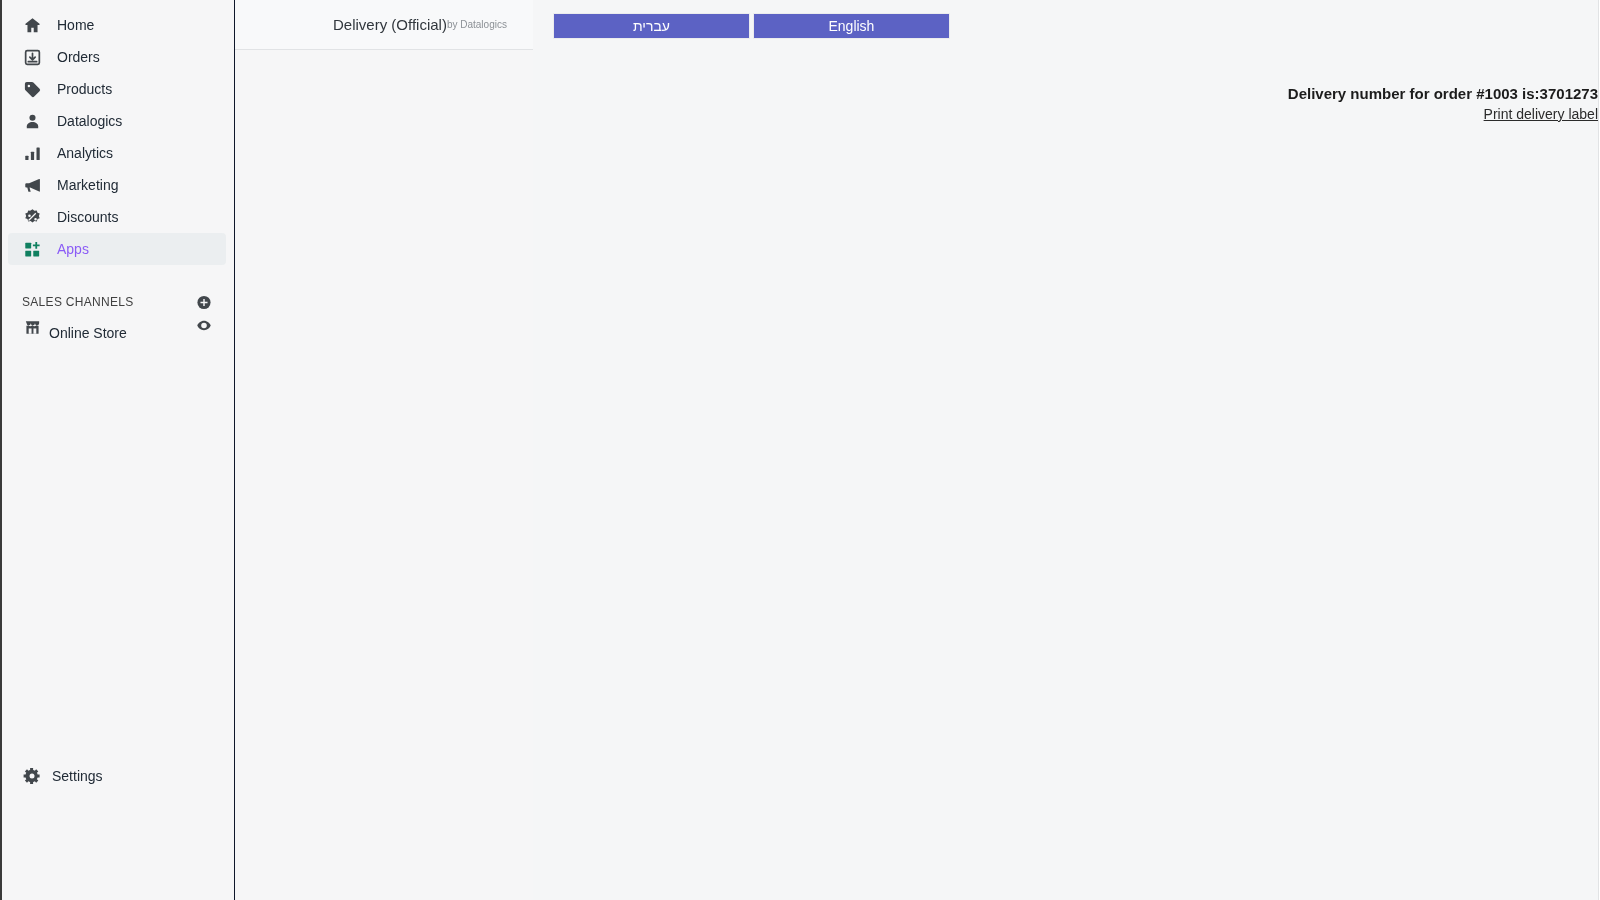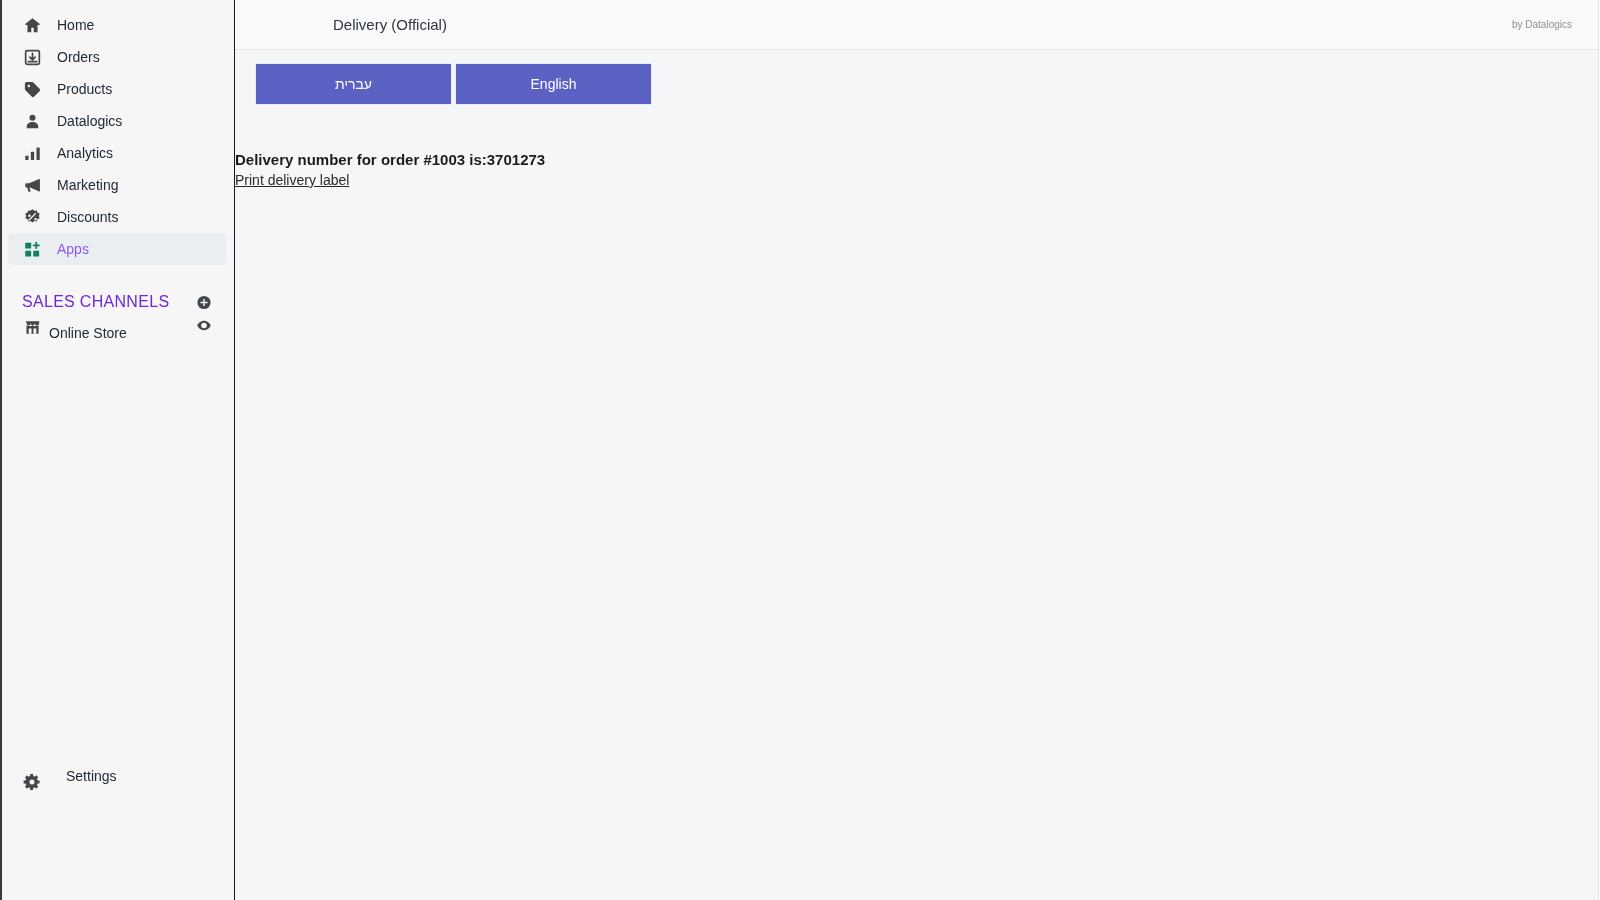--- a/index.html
+++ b/index.html
@@ -62,23 +62,23 @@
 
   
   .sc-header {
     display:flex; align-items:center;
     justify-content:space-between;
     height:30px;
     margin-top:22px;
     padding:0 22px 0 14px;
   }
   .sc-title {
-    font-size:16px;
+    font-size:12px;
     letter-spacing:0.3px;
-    color:#6d28d9;
+    color:#404040;
     text-transform:uppercase;
   }
   .sc-add, .sc-eye {
     width:16px; height:16px;
     color:#42474c;
     display:flex; align-items:center; justify-content:center;
     cursor:pointer;
   }
   .sc-row {
     display:flex; 
@@ -87,35 +87,35 @@
     gap:7px;
     cursor:pointer;
   }
   .sc-row .nav-label { flex:1; }
 
   
   .settings-row {
     position:absolute;
     left:0; bottom:108px;
     width:227px;
-    display:flex; align-items:flex-end;
+    display:flex; align-items:center;
     height:32px;
     padding-left:14px;
-    gap:24px;
+    gap:10px;
     cursor:pointer;
   }
 
   
   .main {
     flex:1 1 auto;
     height:900px;
     background:#f6f6f7;
     border-right:1px solid #e1e3e5;
     display:flex;
-    flex-direction:column;
+    flex-direction:row;
     position:relative;
   }
   .topbar {
     height:50px;
     flex:0 0 50px;
     background:#f8f9fa;
     border-bottom:1px solid #e1e3e5;
     display:flex; align-items:center;
     padding:0 26px 0 98px;
     justify-content:space-between;
@@ -137,35 +137,35 @@
     position:relative;
     padding-top:14px;
   }
 
   .lang-bar {
     display:flex;
     gap:5px;
     padding-left:21px;
   }
   .lang-btn {
-    width:195px; height:40px;
+    width:195px; height:24px;
     background:#5c62c4;
     border:none;
     color:#ffffff;
     font-size:14px;
     font-family:"Liberation Sans", sans-serif;
     cursor:pointer;
     display:flex; align-items:center; justify-content:center;
     box-shadow:0 0 0 1px rgba(0,0,0,0.04);
   }
   .lang-btn.rtl { direction:rtl; }
 
   .result-block {
     margin-top:45px;
-    text-align:left;
+    text-align:right;
     padding-right:0;
   }
   .result-line {
     font-size:15px;
     font-weight:bold;
     color:#1c1c1c;
     line-height:22px;
   }
   .print-link {
     display:inline-block;

